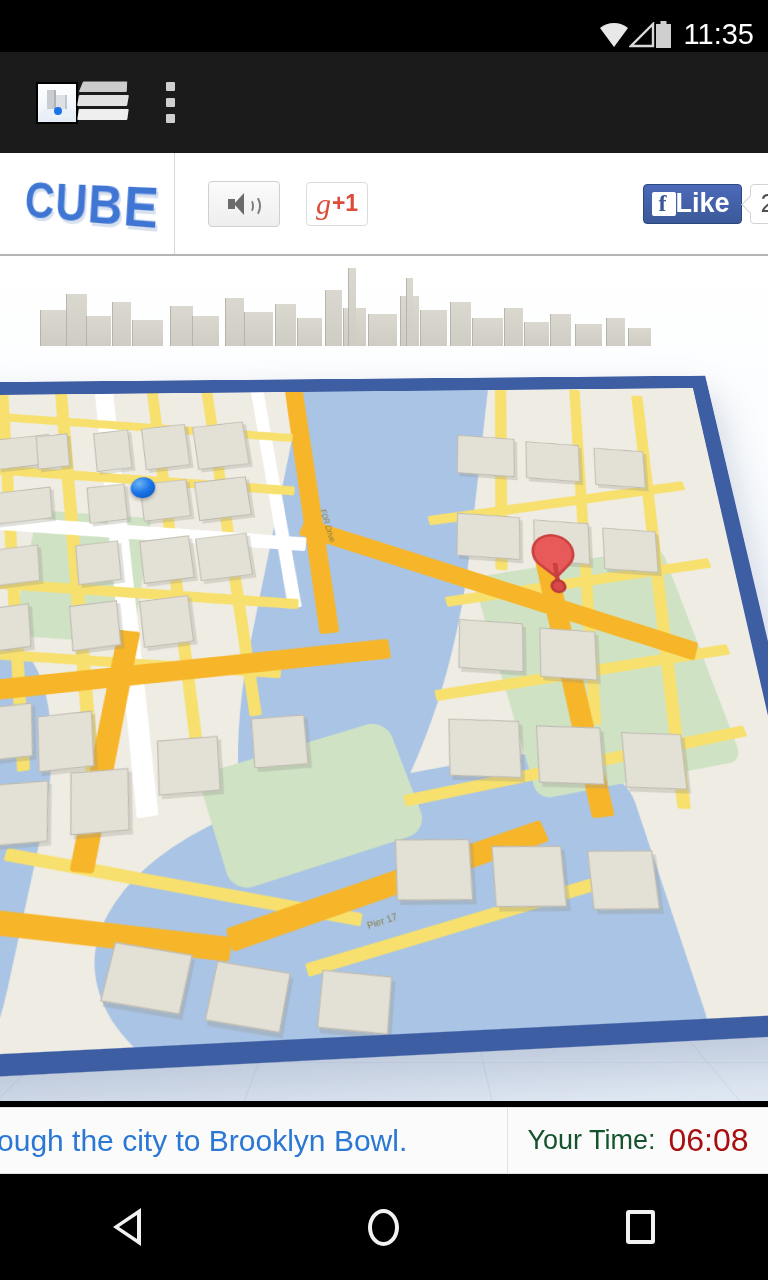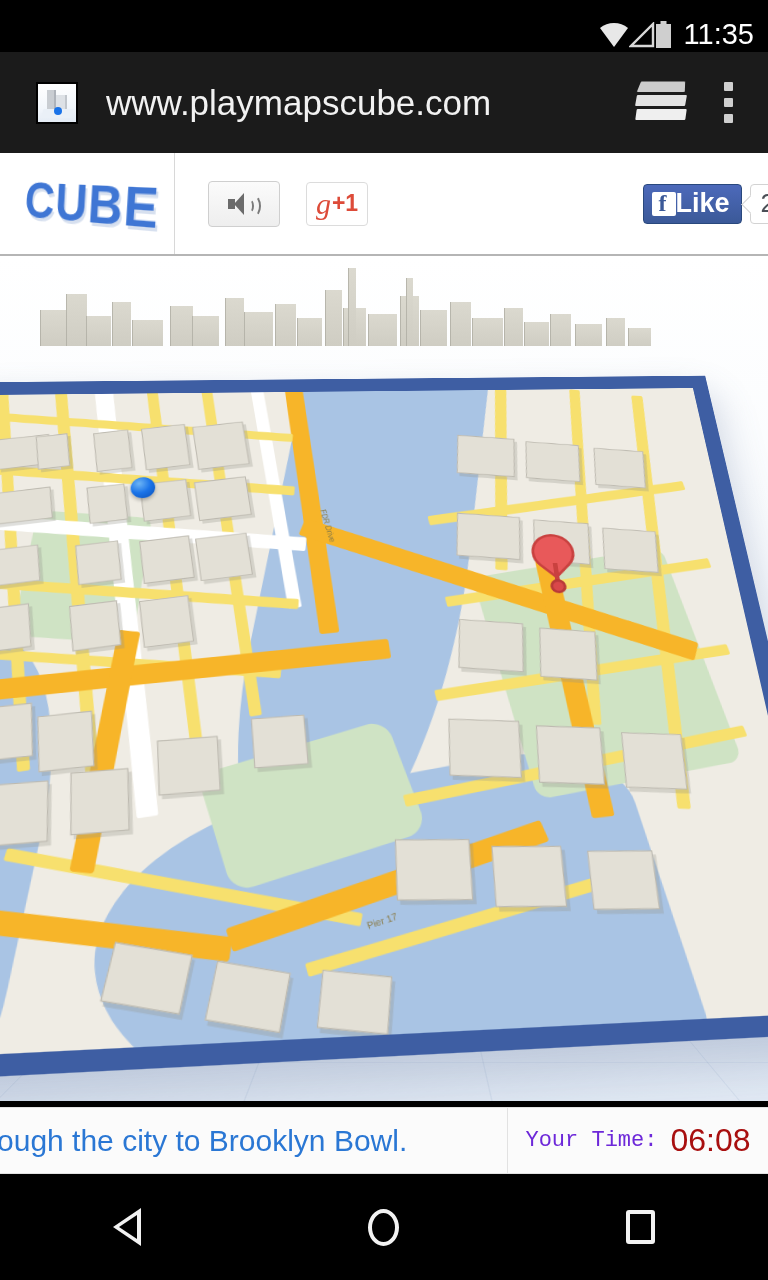--- a/index.html
+++ b/index.html
@@ -449,21 +449,21 @@
     font-family: "Liberation Sans", sans-serif;
   }
   .time-cell {
     width: 260px;
     display: flex;
     align-items: center;
     justify-content: center;
     gap: 13px;
     flex: 0 0 auto;
   }
-  .time-label { color: #6d28d9; font-size: 22px; font-family: Liberation Mono, monospace; }
+  .time-label { color: #14532d; font-size: 27px; }
   .time-value { color: #a80f0f; font-size: 32px; }
 
   
   .nav-bar {
     position: absolute;
     top: 1174px; left: 0;
     width: 768px; height: 106px;
     background: #000000;
     display: flex;
     align-items: center;
@@ -520,21 +520,20 @@
 
 <div class="browser-bar">
   <div class="favicon-box">
     <div class="favicon-inner">
       <span class="fav-base"></span>
       <span class="fav-b1"></span>
       <span class="fav-b2"></span>
       <span class="fav-dot"></span>
     </div>
   </div>
-  <div class="url-text">www.playmapscube.com</div>
   <div class="tabs-icon">
     <span class="sheet s1"></span>
     <span class="sheet s2"></span>
     <span class="sheet s3"></span>
   </div>
   <div class="menu-dots">
     <span></span>
     <span></span>
     <span></span>
   </div>

